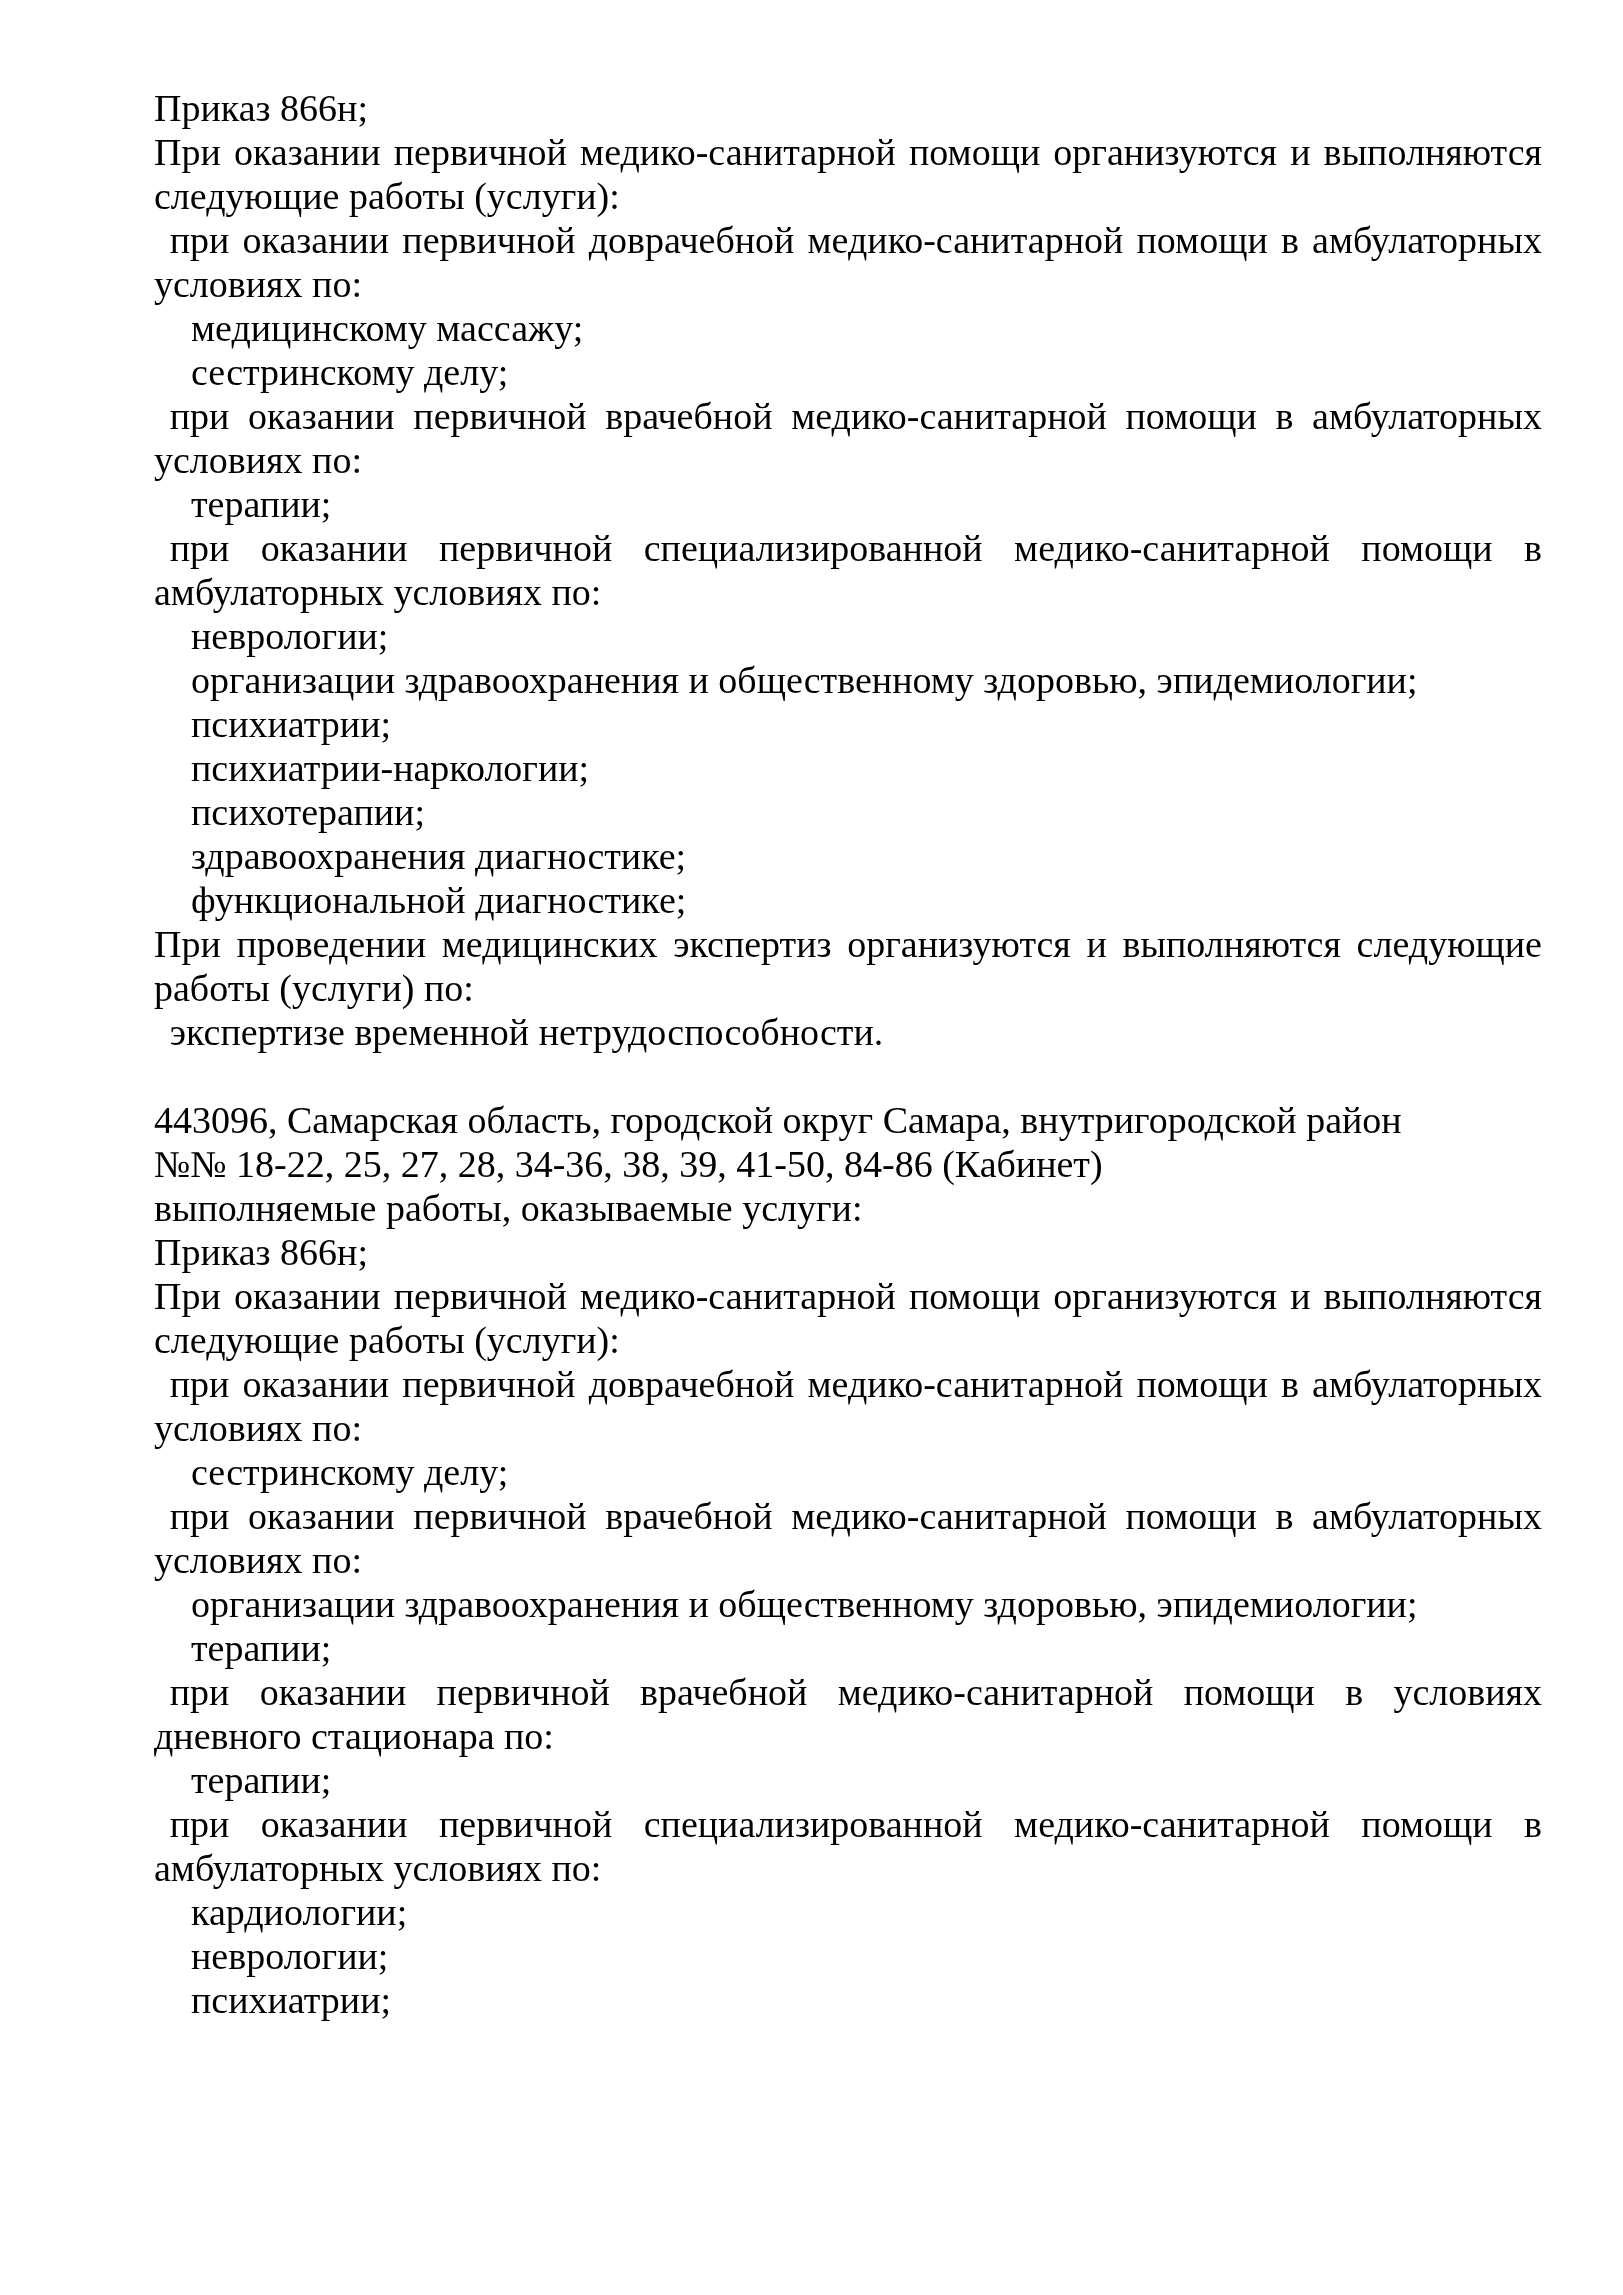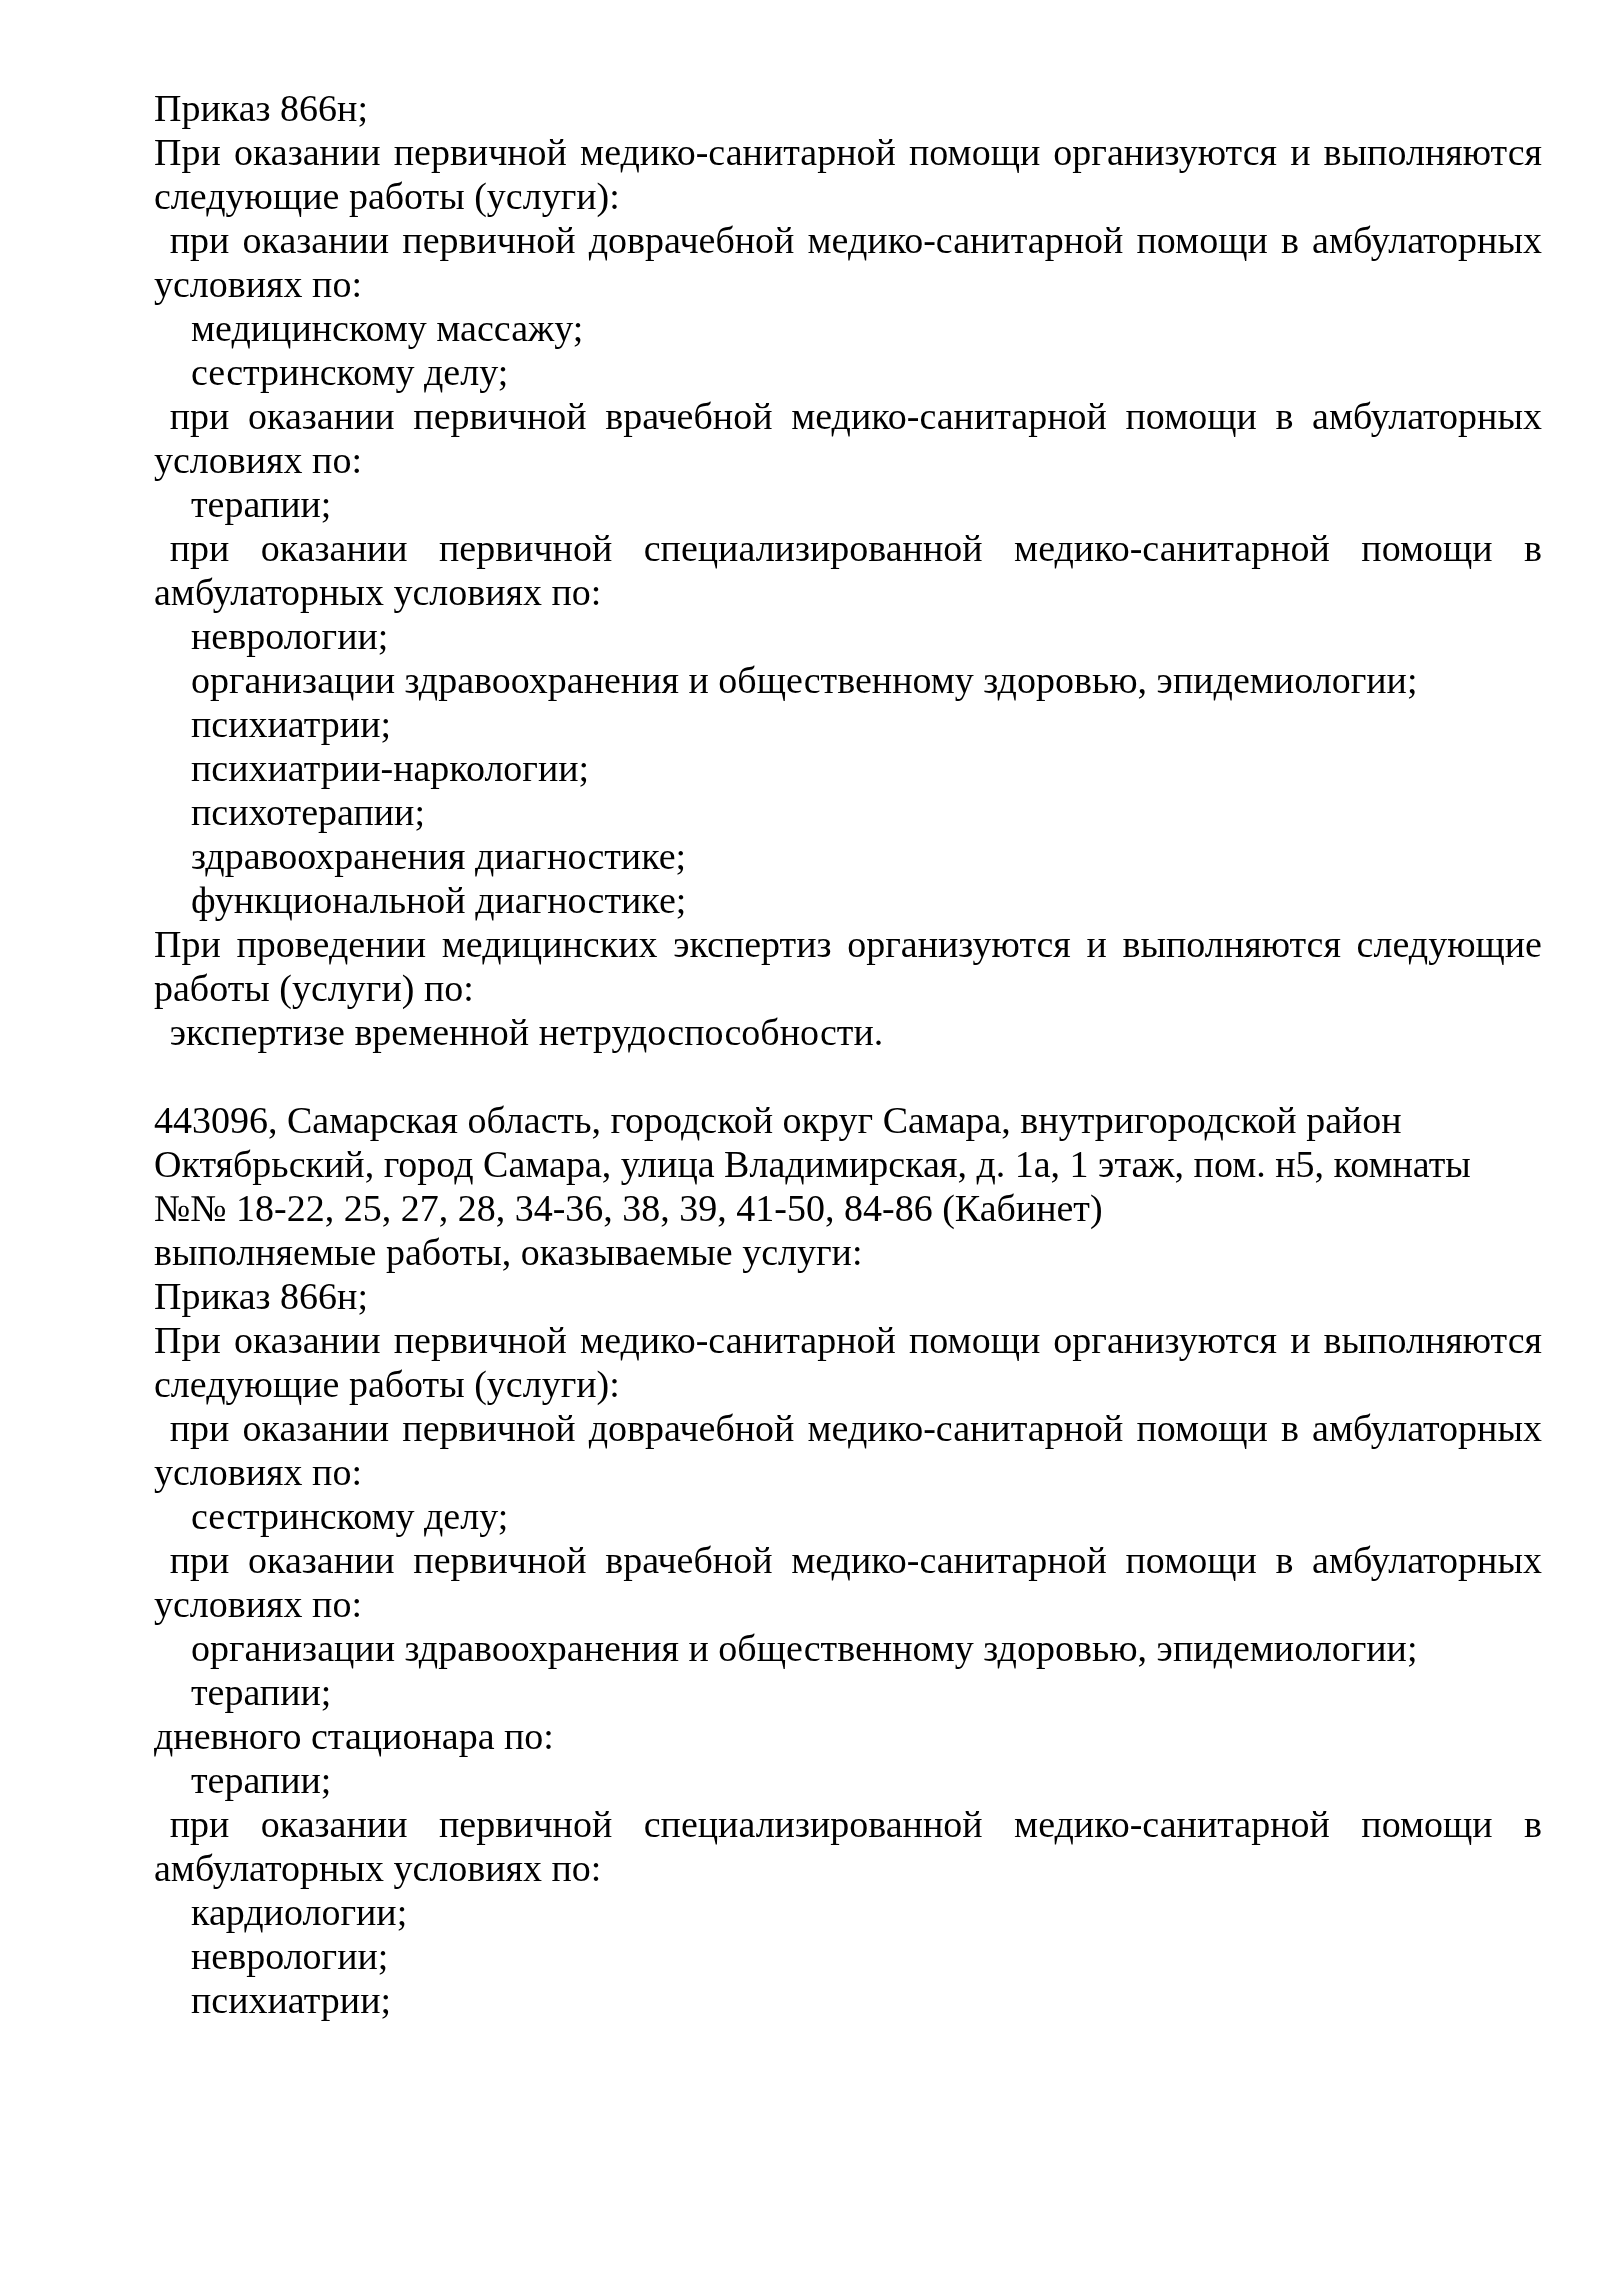--- a/index.html
+++ b/index.html
@@ -59,33 +59,33 @@
       <div class="ln i2">психиатрии;</div>
       <div class="ln i2">психиатрии-наркологии;</div>
       <div class="ln i2">психотерапии;</div>
       <div class="ln i2">здравоохранения диагностике;</div>
       <div class="ln i2">функциональной диагностике;</div>
       <div class="ln j">При проведении медицинских экспертиз организуются и выполняются следующие</div>
       <div class="ln">работы (услуги) по:</div>
       <div class="ln i1">экспертизе временной нетрудоспособности.</div>
       <div class="ln blank"></div>
       <div class="ln">443096, Самарская область, городской округ Самара, внутригородской район</div>
-      <div class="ln">Октябрьский, город Самара, улица Владимирская, д. 1а, 1 этаж, пом. н5, комнаты</div>
       <div class="ln">№№ 18-22, 25, 27, 28, 34-36, 38, 39, 41-50, 84-86 (Кабинет)</div>
       <div class="ln">выполняемые работы, оказываемые услуги:</div>
       <div class="ln">Приказ 866н;</div>
       <div class="ln j">При оказании первичной медико-санитарной помощи организуются и выполняются</div>
       <div class="ln">следующие работы (услуги):</div>
       <div class="ln j i1">при оказании первичной доврачебной медико-санитарной помощи в амбулаторных</div>
       <div class="ln">условиях по:</div>
       <div class="ln i2">сестринскому делу;</div>
       <div class="ln j i1">при оказании первичной врачебной медико-санитарной помощи в амбулаторных</div>
       <div class="ln">условиях по:</div>
       <div class="ln i2">организации здравоохранения и общественному здоровью, эпидемиологии;</div>
       <div class="ln i2">терапии;</div>
+      <div class="ln j i1">при оказании первичной врачебной медико-санитарной помощи в условиях</div>
       <div class="ln">дневного стационара по:</div>
       <div class="ln i2">терапии;</div>
       <div class="ln j i1">при оказании первичной специализированной медико-санитарной помощи в</div>
       <div class="ln">амбулаторных условиях по:</div>
       <div class="ln i2">кардиологии;</div>
       <div class="ln i2">неврологии;</div>
       <div class="ln i2">психиатрии;</div>
     </div>
 </div>
 

